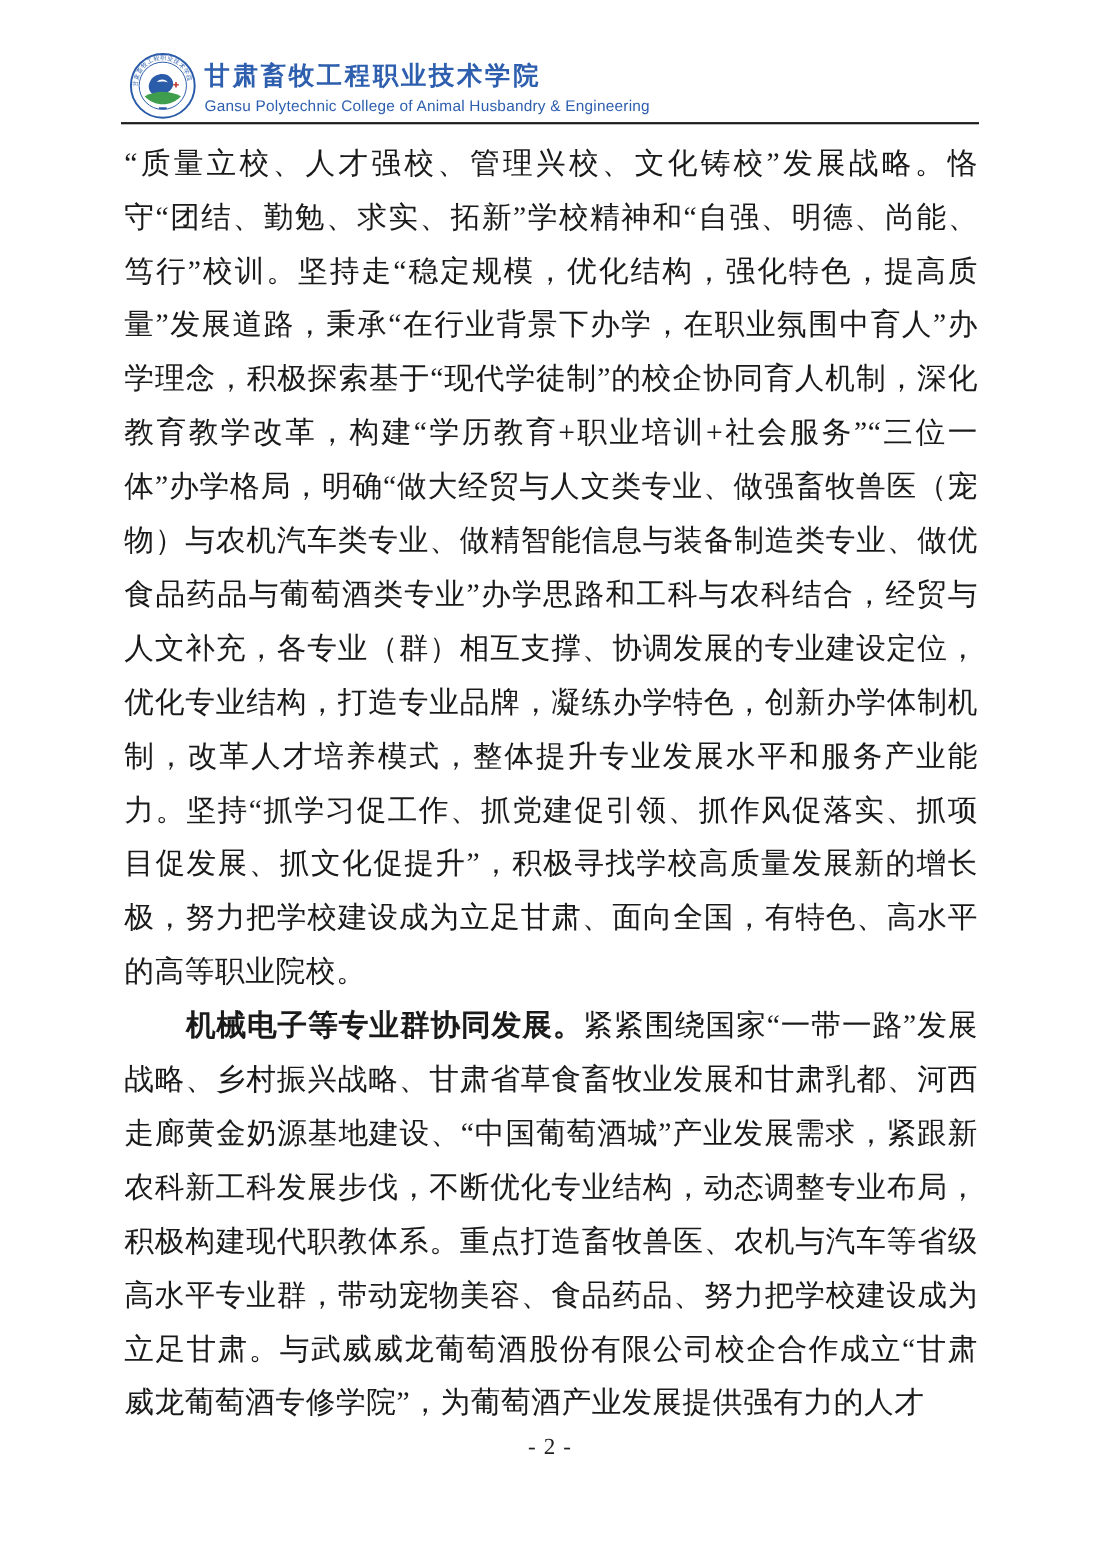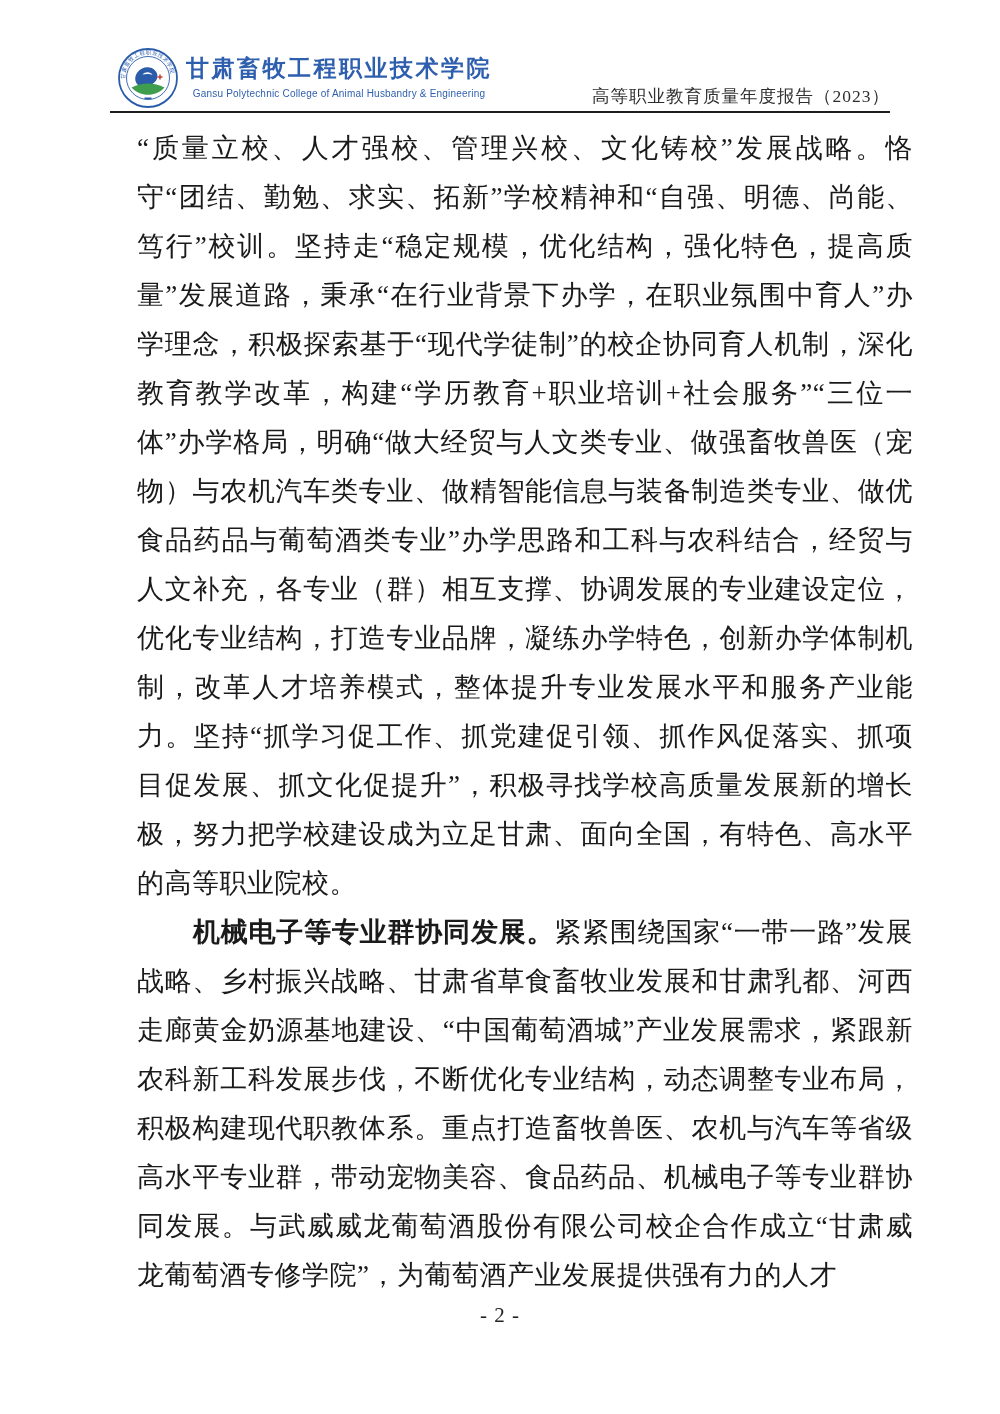--- a/index.html
+++ b/index.html
@@ -22,38 +22,38 @@
   .logo-wrap { position: absolute; left: 5px; top: 1px; width: 62px; height: 62px; }
   .names { position: absolute; left: 74px; top: 7px; }
   .name-zh {
     font-size: 23px; font-weight: 700;
     color: #2e5fae; letter-spacing: 2.5px;
     font-family: "Liberation Serif", "DejaVu Serif", serif;
     white-space: nowrap;
   }
   .name-en {
     margin-top: 4px;
-    font-size: 10px; color: #2e5fae; letter-spacing: 0.2px;
+    font-size: 14px; color: #2e5fae; letter-spacing: 0.2px;
     font-family: "Liberation Sans", "DejaVu Sans", sans-serif;
     white-space: nowrap;
     text-align: center;
   }
   .report-title {
     position: absolute; right: 0; bottom: 3px;
     font-size: 17.5px; color: #2f2f2f; letter-spacing: 1px;
     white-space: nowrap;
   }
   .rule {
     position: absolute; left: 110px; top: 111px;
     width: 780px; height: 2px; background: #1c1c1c;
   }
   
   .content {
     position: absolute; left: 113px; top: 124px;
-    width: 776px; color: #1a1a1a; margin-left: 24px;
+    width: 776px; color: #1a1a1a;
   }
   .para {
     margin: 0;
     font-size: 27px; line-height: 49px;
     text-align: justify;
     text-justify: inter-ideograph;
     letter-spacing: 0.5px;
   }
   .para.indent { text-indent: 56px; }
   .lead {
@@ -93,27 +93,26 @@
         <path d="M14.5 40.5 C25 35 37 35 47.5 40.5 C43 45.5 37 47.8 31 47.8 C25 47.8 19 45.5 14.5 40.5 Z" fill="#3f9e4d"></path>
         <rect x="27.5" y="50.5" width="7" height="1.6" fill="#2a5caa"></rect>
       </svg>
     </div>
 
     <div class="names">
       <div class="name-zh">甘肃畜牧工程职业技术学院</div>
       <div class="name-en">Gansu Polytechnic College of Animal Husbandry &amp; Engineering</div>
     </div>
 
-    <div class="report-title">高等职业教育质量年度报告（2023）</div>
   </div>
 
   <div class="rule"></div>
 
   <div class="content">
     <p class="para"><span>“质量立校、人才强校、管理兴校、文化铸校”发展战略。恪守“团结、勤勉、求实、拓新”学校精神和“自强、明德、尚能、笃行”校训。坚持走“稳定规模，优化结构，强化特色，提高质量”发展道路，秉承“在行业背景下办学，在职业氛围中育人”办学理念，积极探索基于“现代学徒制”的校企协同育人机制，深化教育教学改革，构建“学历教育+职业培训+社会服务”“三位一体”办学格局，明确“做大经贸与人文类专业、做强畜牧兽医（宠物）与农机汽车类专业、做精智能信息与装备制造类专业、做优食品药品与葡萄酒类专业”办学思路和工科与农科结合，经贸与人文补充，各专业（群）相互支撑、协调发展的专业建设定位，优化专业结构，打造专业品牌，凝练办学特色，创新办学体制机制，改革人才培养模式，整体提升专业发展水平和服务产业能力。坚持“抓学习促工作、抓党建促引领、抓作风促落实、抓项目促发展、抓文化促提升”，积极寻找学校高质量发展新的增长极，努力把学校建设成为立足甘肃、面向全国，有特色、高水平的高等职业院校。</span></p>
-    <p class="para indent"><span class="lead">机械电子等专业群协同发展。</span><span>紧紧围绕国家“一带一路”发展战略、乡村振兴战略、甘肃省草食畜牧业发展和甘肃乳都、河西走廊黄金奶源基地建设、“中国葡萄酒城”产业发展需求，紧跟新农科新工科发展步伐，不断优化专业结构，动态调整专业布局，积极构建现代职教体系。重点打造畜牧兽医、农机与汽车等省级高水平专业群，带动宠物美容、食品药品、机械电子等专业群协同发展。与武威威龙葡萄酒股份有限公司校企合作成立“甘肃威龙葡萄酒专修学院”，为葡萄酒产业发展提供强有力的人才</span></p>
+    <p class="para indent"><span class="lead">机械电子等专业群协同发展。</span><span>紧紧围绕国家“一带一路”发展战略、乡村振兴战略、甘肃省草食畜牧业发展和甘肃乳都、河西走廊黄金奶源基地建设、“中国葡萄酒城”产业发展需求，紧跟新农科新工科发展步伐，不断优化专业结构，动态调整专业布局，积极构建现代职教体系。重点打造畜牧兽医、农机与汽车等省级高水平专业群，带动宠物美容、食品药品、努力把学校建设成为立足甘肃。与武威威龙葡萄酒股份有限公司校企合作成立“甘肃威龙葡萄酒专修学院”，为葡萄酒产业发展提供强有力的人才</span></p>
   </div>
 
   <div class="footer">
     <span>- 2 -</span>
   </div>
 
 </div>
 
 </body></html>

